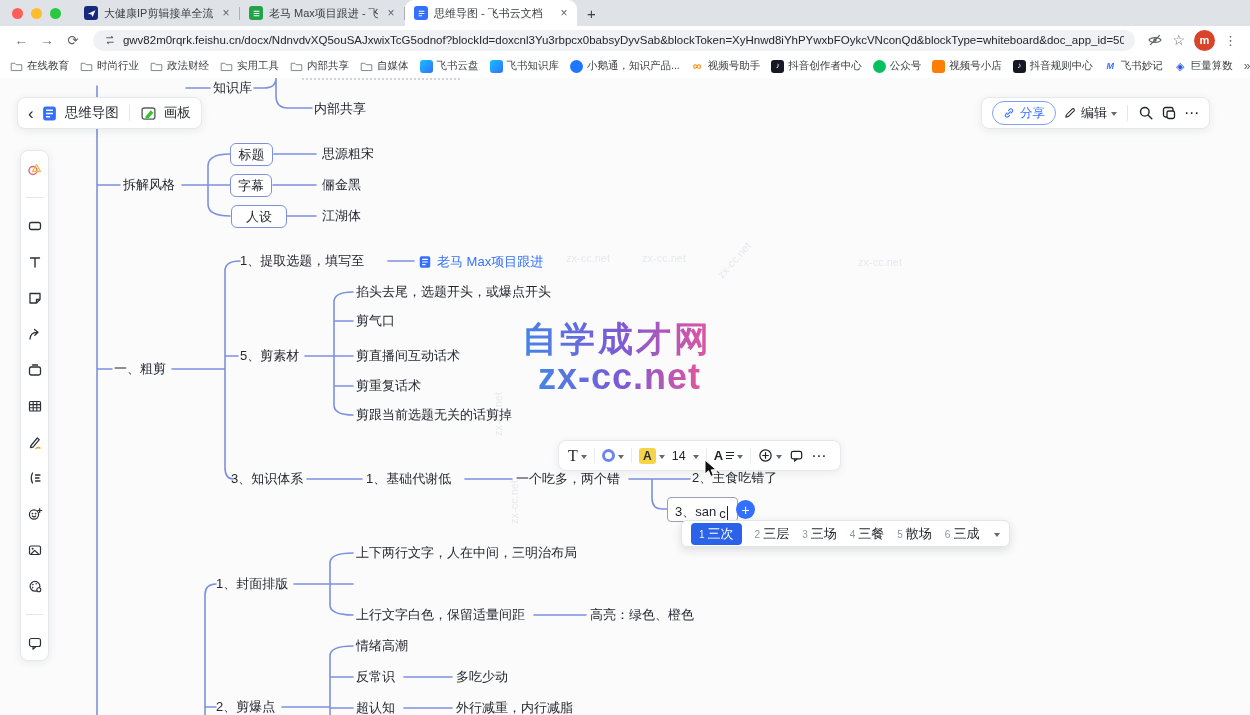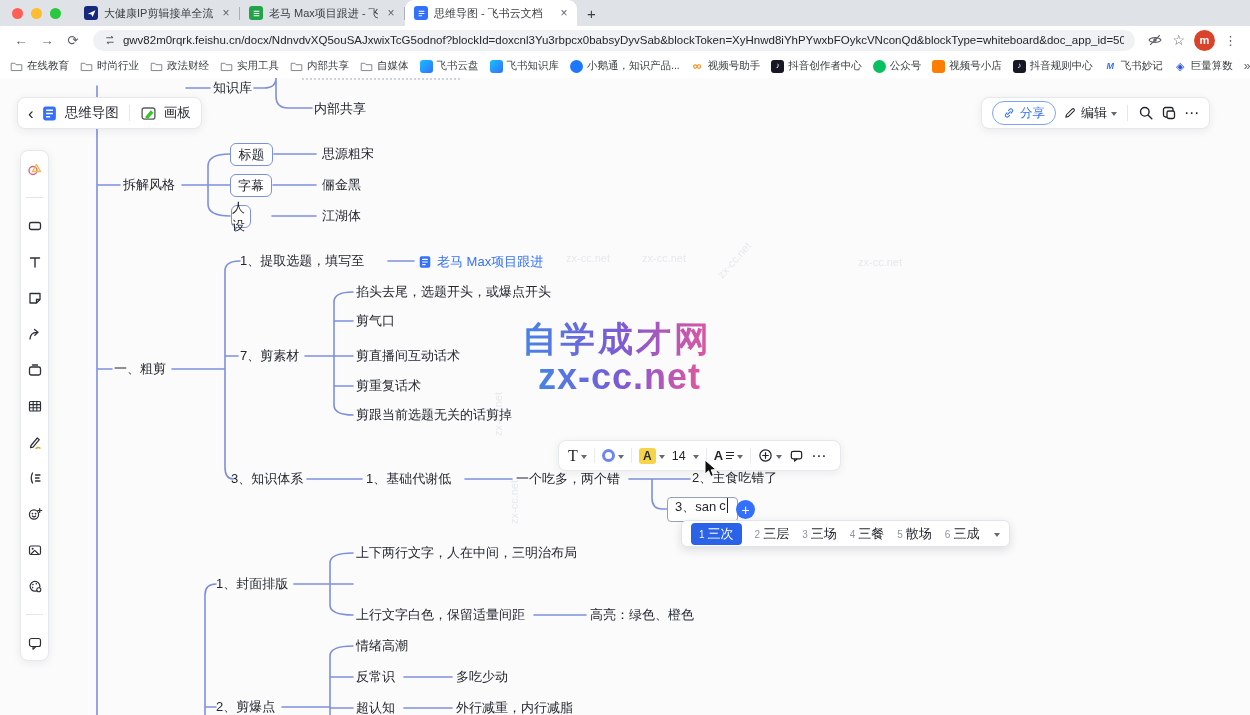--- a/index.html
+++ b/index.html
@@ -55,21 +55,21 @@
 
 .ftb{left:558px;top:362px;width:283px;height:31px;display:flex;align-items:center;padding:0 9px;gap:7px;border-radius:8px}
 .fitem{display:flex;align-items:center;gap:3px}
 .serifT{font-family:"Liberation Serif","DejaVu Serif",serif;font-size:16px;color:#1f2329;line-height:1}
 .ring{width:13px;height:13px;border:3.5px solid #6d86f0;border-radius:50%}
 .hlA{width:17px;height:16px;background:#f5d547;border-radius:3px;color:#2a2e36;font-weight:bold;font-size:12px;display:flex;align-items:center;justify-content:center}
 .fsize{font-size:12.5px;color:#1f2329;width:18px}
 .fontA{font-size:13px;color:#1f2329;font-weight:bold}
 .fdiv{width:1px;height:15px;background:#e9eaee}
 
-.editnode{position:absolute;left:667px;top:419px;width:71px;height:25px;border:1.2px solid #98a1b3;border-radius:4px;background:#fff;display:flex;align-items:flex-start;padding:0 7px;font-size:13px;color:#23272e}
+.editnode{position:absolute;left:667px;top:419px;width:71px;height:25px;border:1.2px solid #98a1b3;border-radius:4px;background:#fff;display:flex;align-items:flex-end;padding:0 7px;font-size:13px;color:#23272e}
 .imetxt{margin-left:3px}
 .caret{width:1.5px;height:15px;background:#1f2329;margin-left:1px;animation:blink 1.1s step-end infinite}
 @keyframes blink{50%{opacity:0}}
 .plusbtn{position:absolute;left:736px;top:422px;width:19px;height:19px;border-radius:50%;background:#3370ff;color:#fff;font-size:14px;display:flex;align-items:center;justify-content:center;line-height:1}
 .imebar{position:absolute;left:681px;top:442px;height:27px;background:#fff;border:1px solid #e3e5e9;border-radius:6px;box-shadow:0 3px 10px rgba(31,35,41,.14);display:flex;align-items:center;padding:0 9px;gap:13px}
 .cand{display:flex;align-items:baseline;gap:3px;font-size:13px;color:#23272e}
 .cand .cn{font-size:10px;color:#8f959e}
 .cand.sel{background:#2b63e8;border-radius:4px;padding:2px 8px;color:#fff}
 .cand.sel .cn{color:rgba(255,255,255,.95)}
 .ime-ch{margin-left:2px}
@@ -273,34 +273,34 @@
   <div class="wmk" style="left:492px;top:418px;transform:rotate(-90deg)">zx-cc.net</div>
 
   <div class="wm wm1">自学成才网</div>
   <div class="wm wm2">zx-cc.net</div>
 
   <div class="node" style="left:213px;top:2px">知识库</div>
   <div class="node" style="left:314px;top:23px">内部共享</div>
   <div class="node" style="left:123px;top:99px">拆解风格</div>
   <div class="bnode" style="left:230px;top:65px;width:43px;height:23px">标题</div>
   <div class="bnode" style="left:230px;top:96px;width:42px;height:23px">字幕</div>
-  <div class="bnode" style="left:231px;top:127px;width:20px;height:23px">人设</div>
+  <div class="bnode" style="left:231px;top:127px;width:56px;height:23px">人设</div>
   <div class="node" style="left:322px;top:68px">思源粗宋</div>
   <div class="node" style="left:322px;top:99px">俪金黑</div>
   <div class="node" style="left:322px;top:130px">江湖体</div>
   <div class="node" style="left:114px;top:283px">一、粗剪</div>
   <div class="node" style="left:240px;top:175px">1、提取选题，填写至</div>
   <div class="linknode" style="left:418px;top:175px">
     <svg class="ic" width="14" height="14" viewBox="0 0 16 16">
         <rect x="2" y="1.5" width="12" height="13" rx="2" fill="#3370ff"></rect>
         <path d="M4.8 5 H11.2 M4.8 8 H11.2 M4.8 11 H8.6" stroke="#fff" stroke-width="1.3"></path>
       </svg>
     <span>老马 Max项目跟进</span>
   </div>
-  <div class="node" style="left:240px;top:270px">7、剪素材</div>
+  <div class="node" style="left:240px;top:270px">5、剪素材</div>
   <div class="node" style="left:356px;top:206px">掐头去尾，选题开头，或爆点开头</div>
   <div class="node" style="left:356px;top:235px">剪气口</div>
   <div class="node" style="left:356px;top:270px">剪直播间互动话术</div>
   <div class="node" style="left:356px;top:300px">剪重复话术</div>
   <div class="node" style="left:356px;top:329px">剪跟当前选题无关的话剪掉</div>
   <div class="node" style="left:231px;top:393px">3、知识体系</div>
   <div class="node" style="left:366px;top:393px">1、基础代谢低</div>
   <div class="node" style="left:516px;top:393px">一个吃多，两个错</div>
   <div class="node" style="left:692px;top:392px">2、主食吃错了</div>
   <div class="node" style="left:216px;top:498px">1、封面排版</div>

